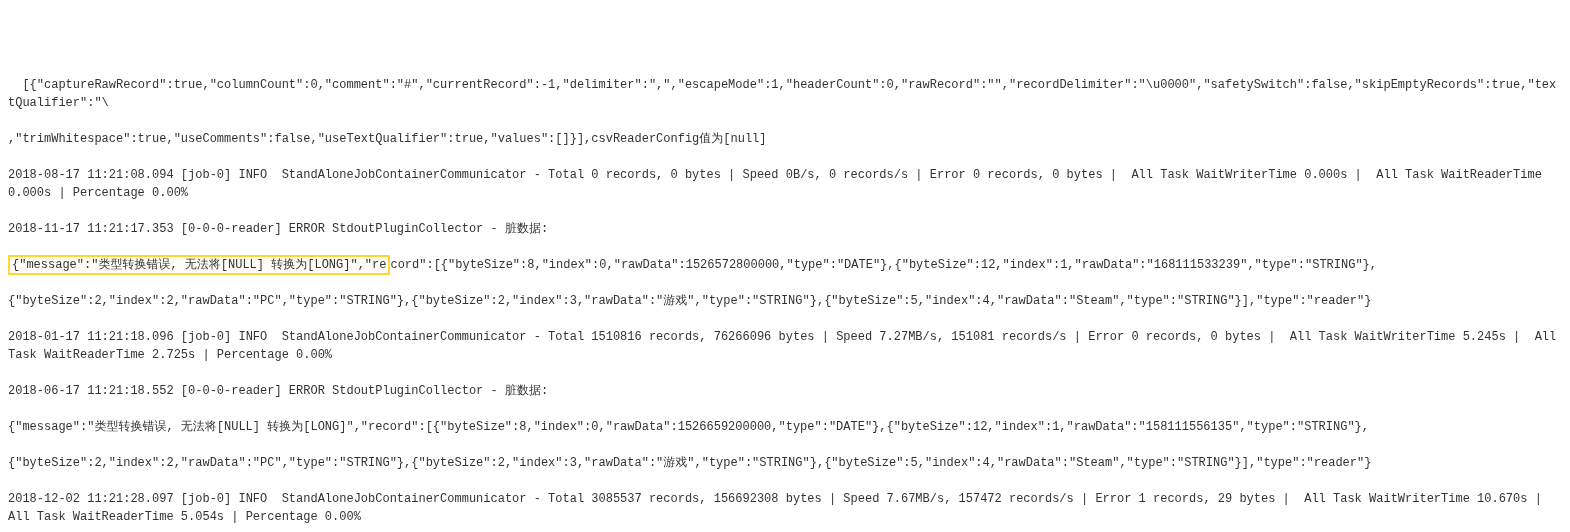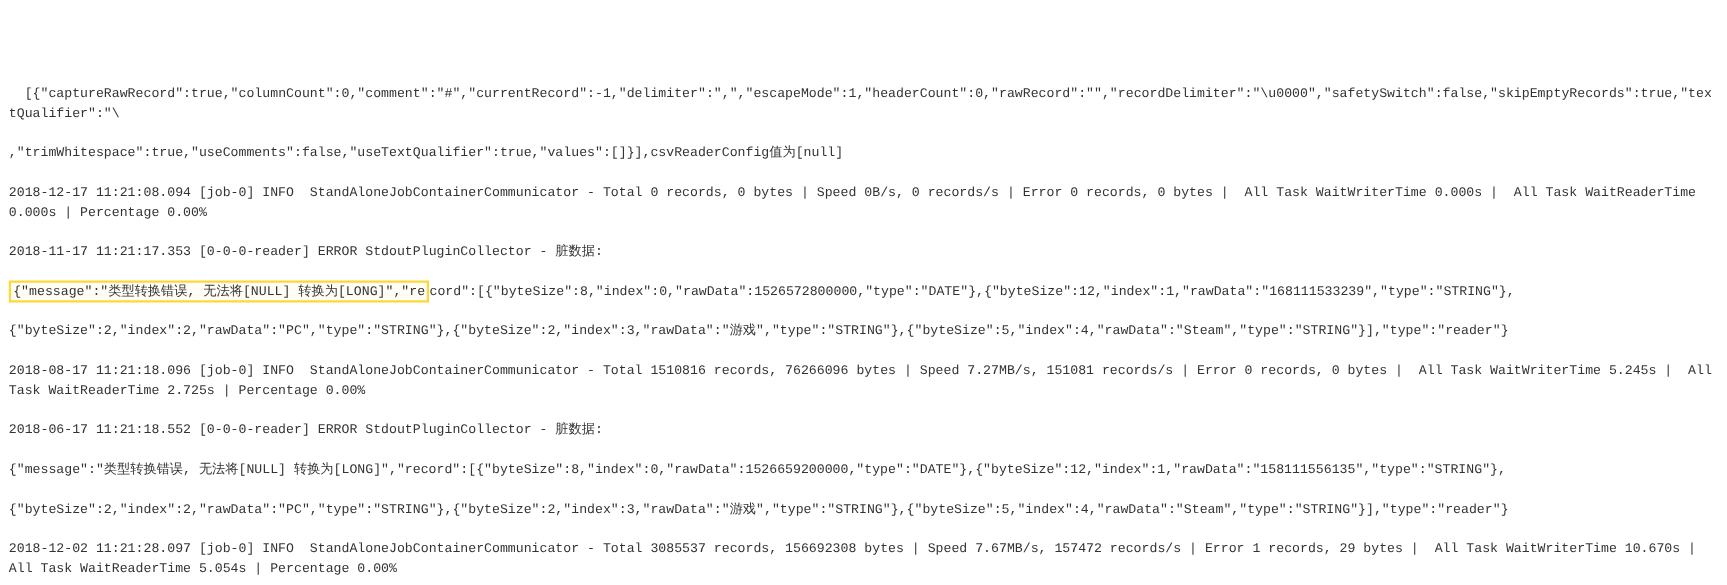--- a/index.html
+++ b/index.html
@@ -27,25 +27,25 @@
       padding: 1px 2px;
     }
   </style>
 </head>
 <body>
 
 
 
 <span class="log-line">  [{"captureRawRecord":true,"columnCount":0,"comment":"#","currentRecord":-1,"delimiter":",","escapeMode":1,"headerCount":0,"rawRecord":"","recordDelimiter":"\u0000","safetySwitch":false,"skipEmptyRecords":true,"textQualifier":"\</span>
 <span class="log-line">,"trimWhitespace":true,"useComments":false,"useTextQualifier":true,"values":[]}],csvReaderConfig值为[null]</span>
-<span class="log-line">2018-12-17 11:21:08.094 [job-0] INFO  StandAloneJobContainerCommunicator - Total 0 records, 0 bytes | Speed 0B/s, 0 records/s | Error 0 records, 0 bytes |  All Task WaitWriterTime 0.000s |  All Task WaitReaderTime 0.000s | Percentage 0.00%</span>
+<span class="log-line">2018-08-17 11:21:08.094 [job-0] INFO  StandAloneJobContainerCommunicator - Total 0 records, 0 bytes | Speed 0B/s, 0 records/s | Error 0 records, 0 bytes |  All Task WaitWriterTime 0.000s |  All Task WaitReaderTime 0.000s | Percentage 0.00%</span>
 <span class="log-line">2018-11-17 11:21:17.353 [0-0-0-reader] ERROR StdoutPluginCollector - 脏数据:</span>
 <span class="log-line"><span class="highlight-box">{"message":"类型转换错误, 无法将[NULL] 转换为[LONG]","re</span><span>cord":[{"byteSize":8,"index":0,"rawData":1526572800000,"type":"DATE"},{"byteSize":12,"index":1,"rawData":"168111533239","type":"STRING"},</span></span>
 <span class="log-line">{"byteSize":2,"index":2,"rawData":"PC","type":"STRING"},{"byteSize":2,"index":3,"rawData":"游戏","type":"STRING"},{"byteSize":5,"index":4,"rawData":"Steam","type":"STRING"}],"type":"reader"}</span>
-<span class="log-line">2018-08-17 11:21:18.096 [job-0] INFO  StandAloneJobContainerCommunicator - Total 1510816 records, 76266096 bytes | Speed 7.27MB/s, 151081 records/s | Error 0 records, 0 bytes |  All Task WaitWriterTime 5.245s |  All Task WaitReaderTime 2.725s | Percentage 0.00%</span>
+<span class="log-line">2018-01-17 11:21:18.096 [job-0] INFO  StandAloneJobContainerCommunicator - Total 1510816 records, 76266096 bytes | Speed 7.27MB/s, 151081 records/s | Error 0 records, 0 bytes |  All Task WaitWriterTime 5.245s |  All Task WaitReaderTime 2.725s | Percentage 0.00%</span>
 <span class="log-line">2018-06-17 11:21:18.552 [0-0-0-reader] ERROR StdoutPluginCollector - 脏数据:</span>
 <span class="log-line">{"message":"类型转换错误, 无法将[NULL] 转换为[LONG]","record":[{"byteSize":8,"index":0,"rawData":1526659200000,"type":"DATE"},{"byteSize":12,"index":1,"rawData":"158111556135","type":"STRING"},</span>
 <span class="log-line">{"byteSize":2,"index":2,"rawData":"PC","type":"STRING"},{"byteSize":2,"index":3,"rawData":"游戏","type":"STRING"},{"byteSize":5,"index":4,"rawData":"Steam","type":"STRING"}],"type":"reader"}</span>
 <span class="log-line">2018-12-02 11:21:28.097 [job-0] INFO  StandAloneJobContainerCommunicator - Total 3085537 records, 156692308 bytes | Speed 7.67MB/s, 157472 records/s | Error 1 records, 29 bytes |  All Task WaitWriterTime 10.670s |  All Task WaitReaderTime 5.054s | Percentage 0.00%</span>
 
 
 
 
 
 

